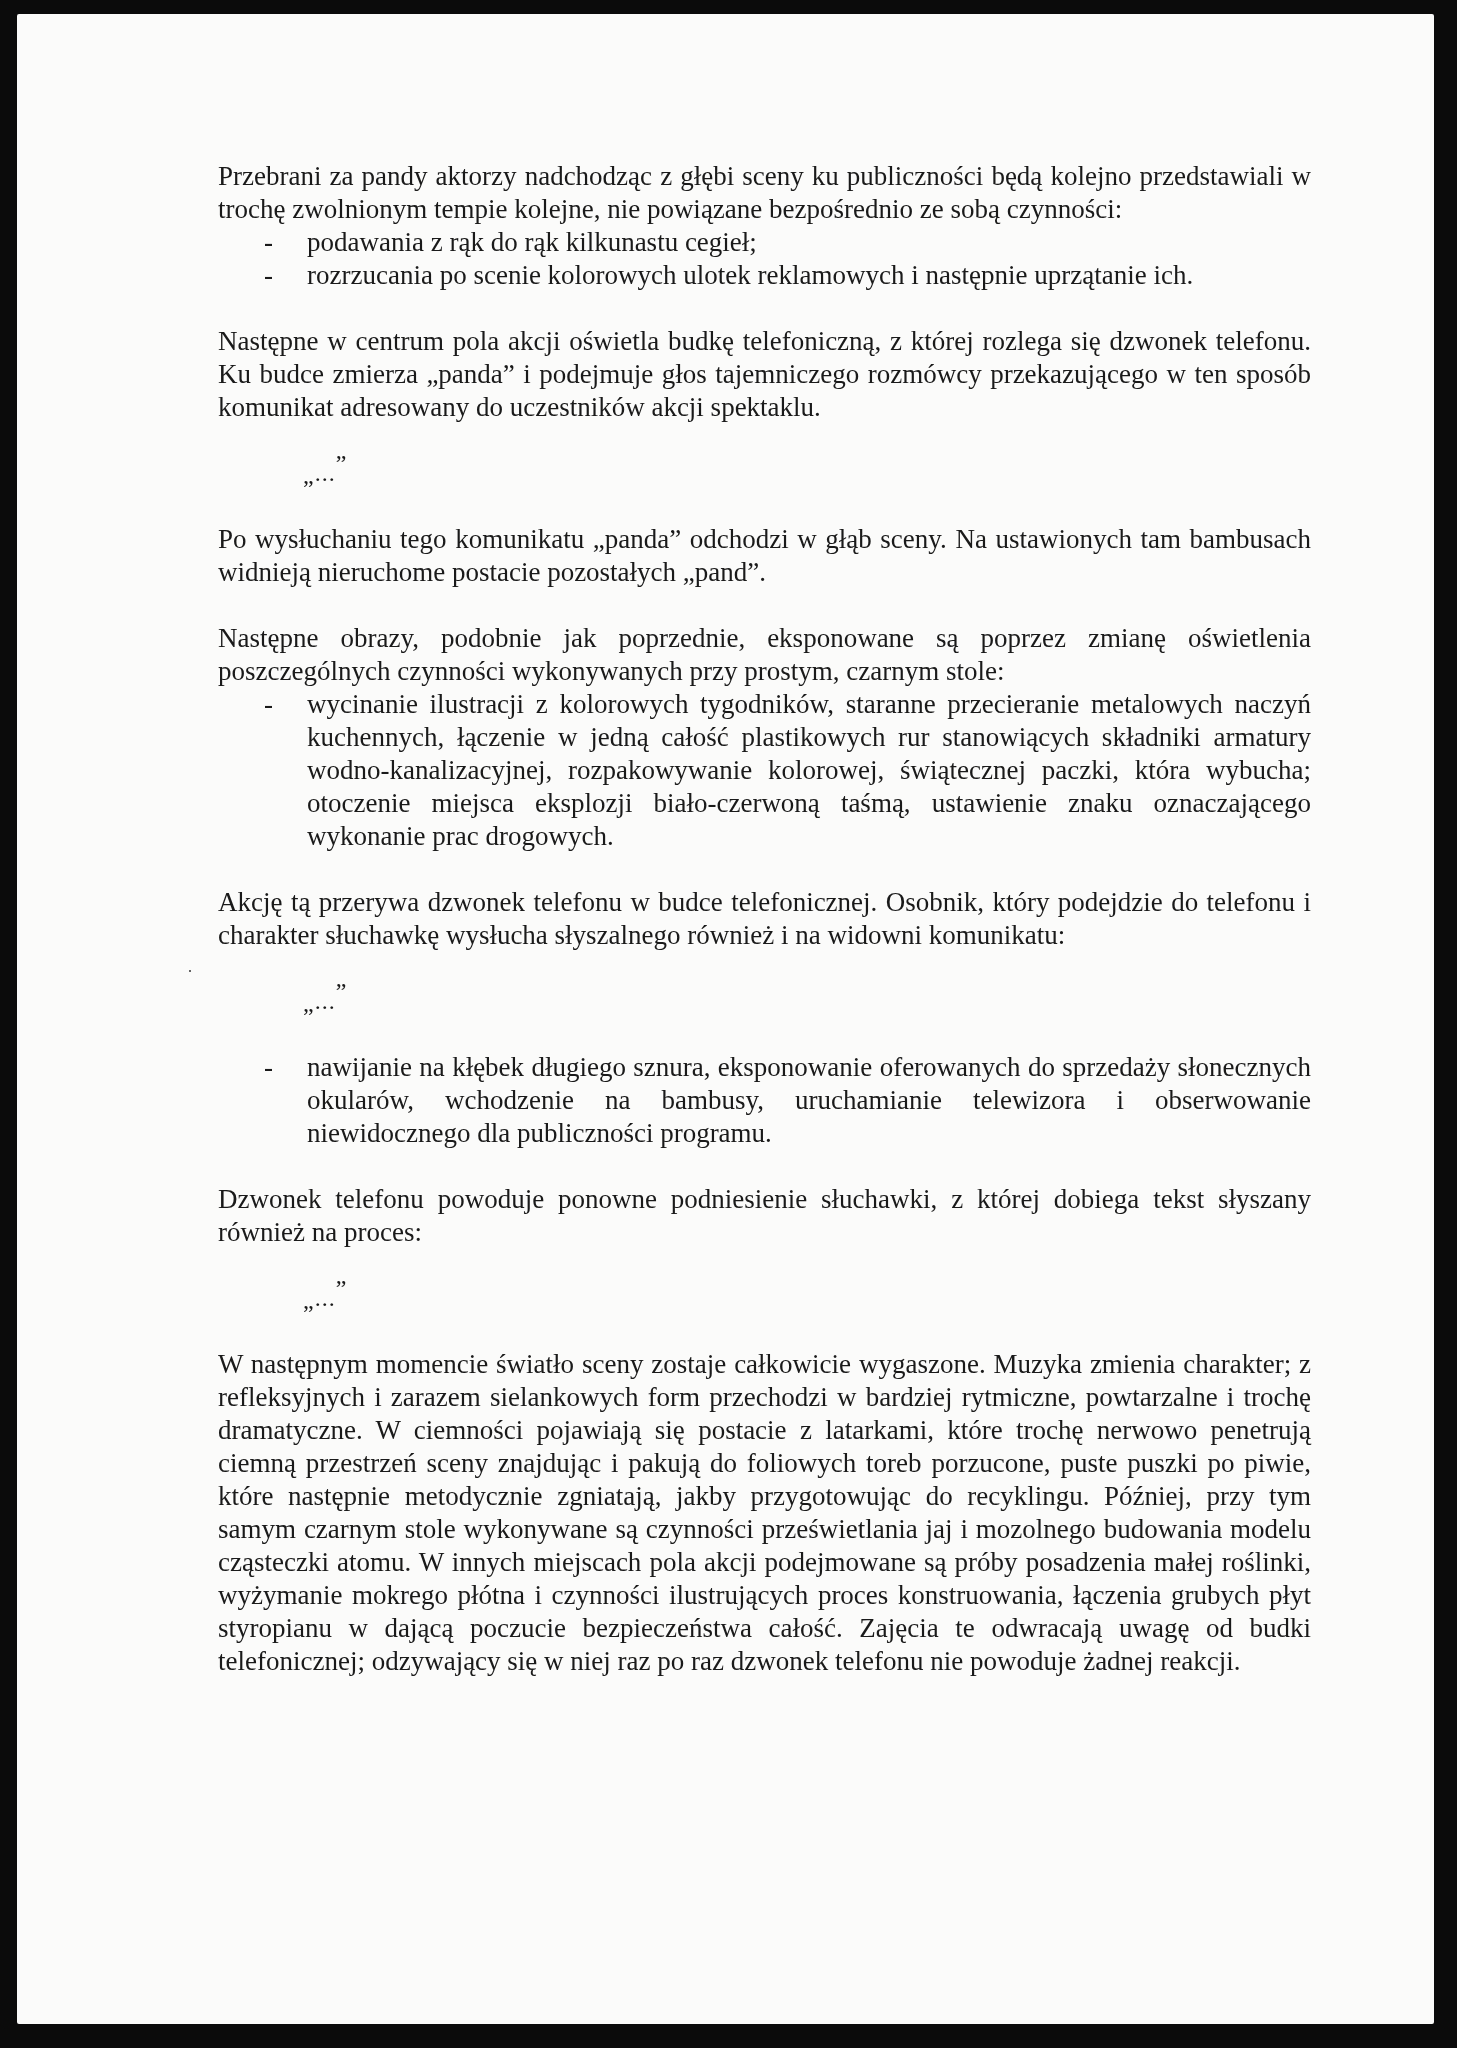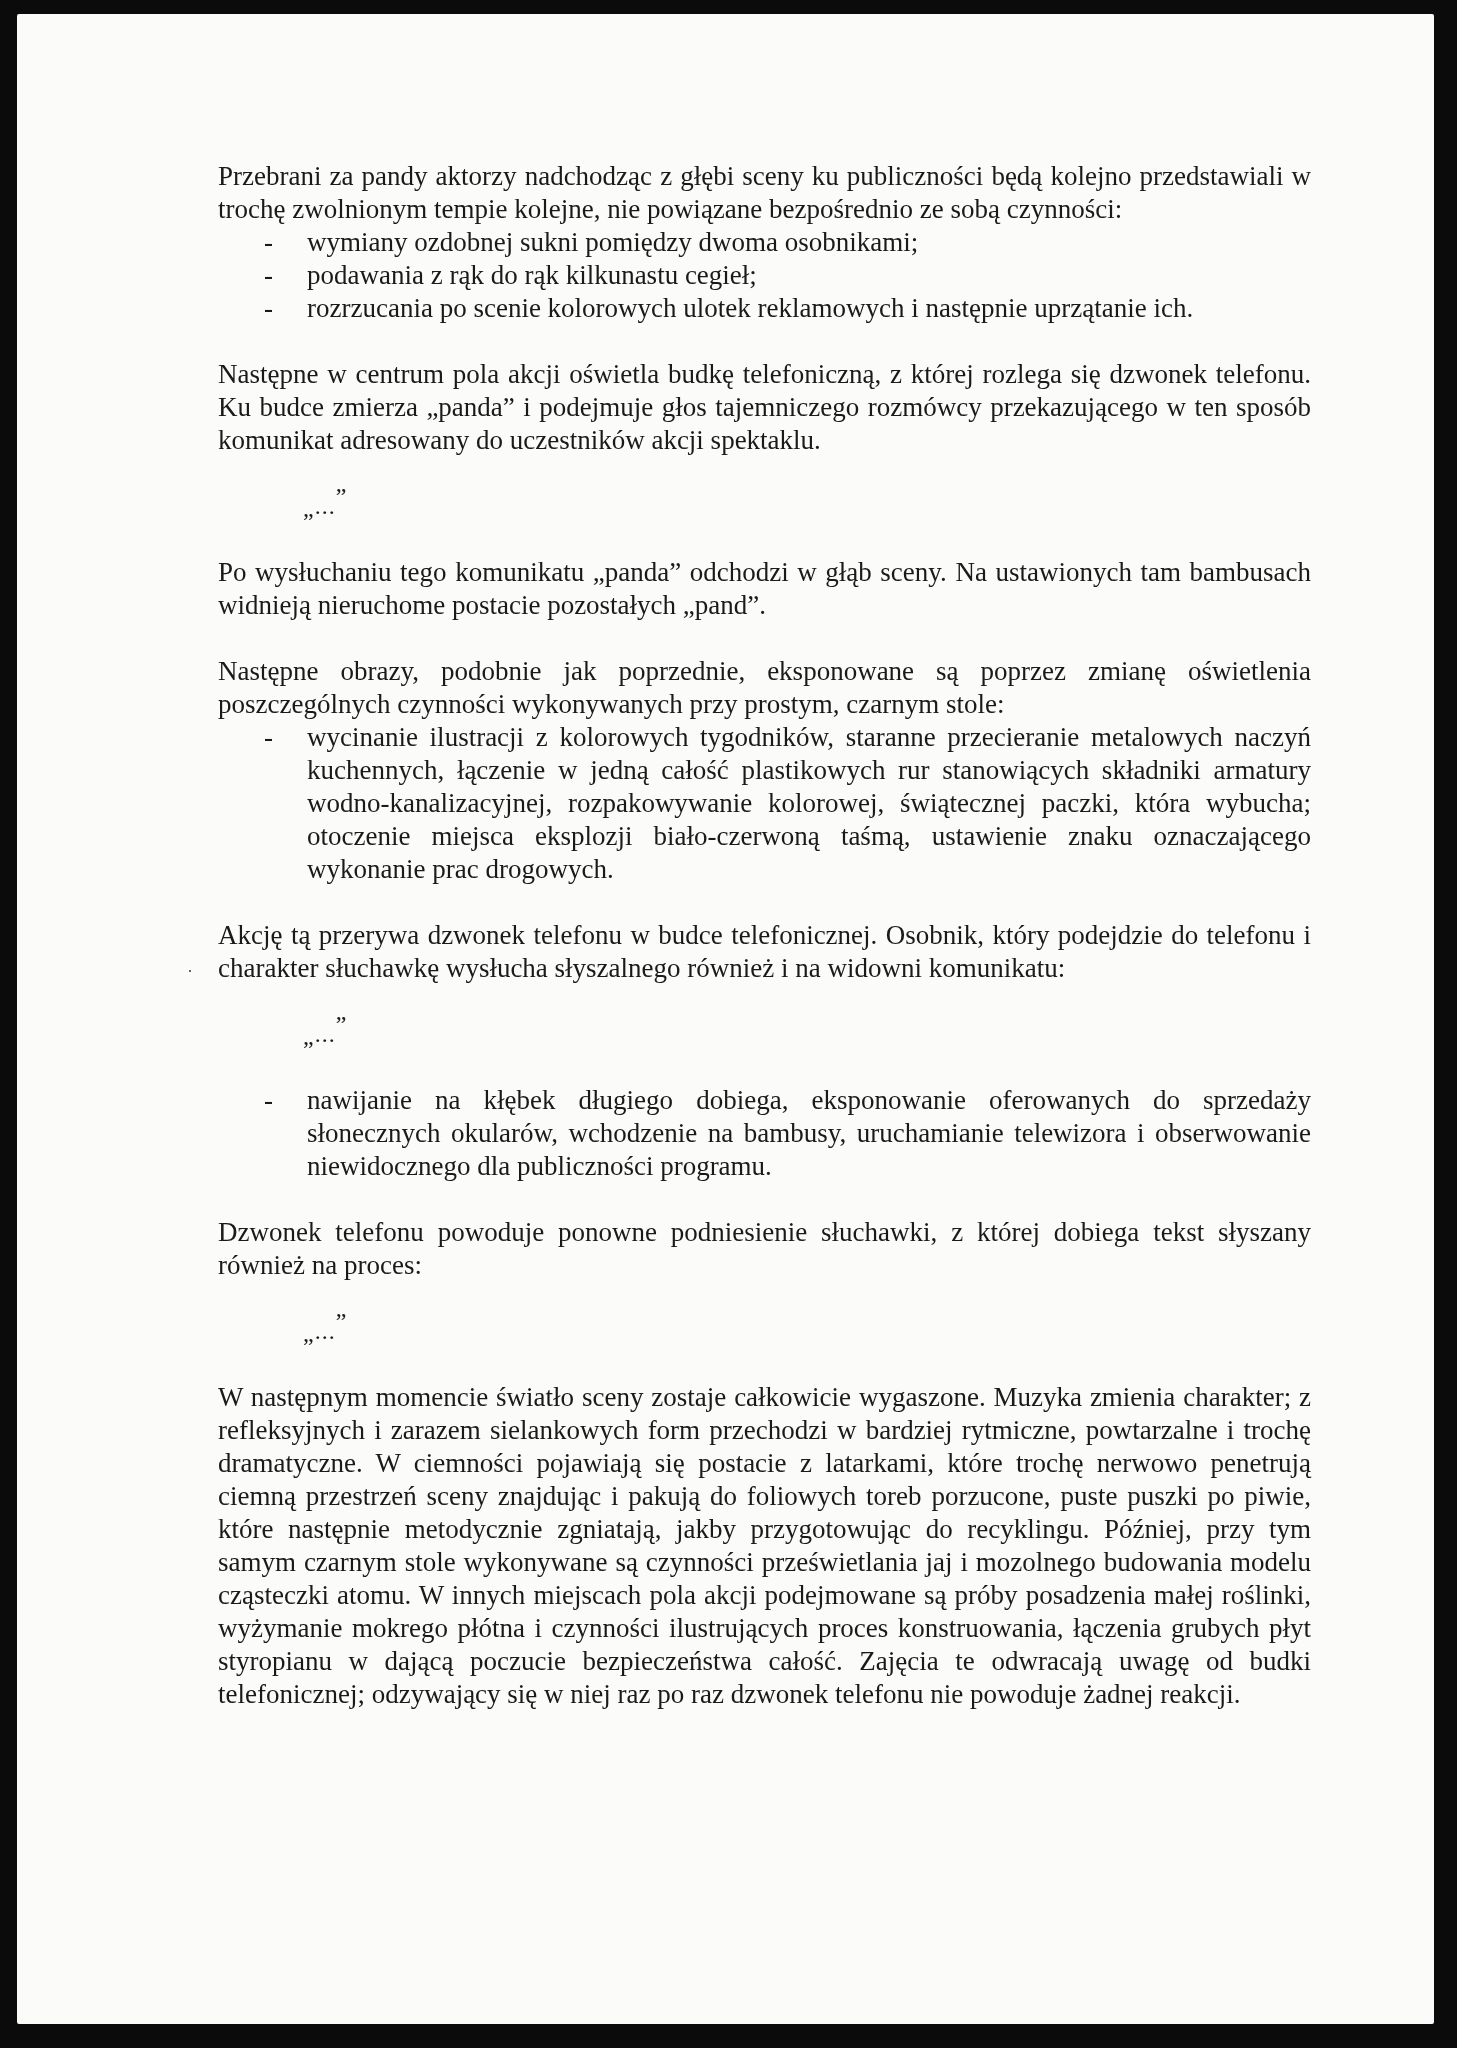--- a/index.html
+++ b/index.html
@@ -75,21 +75,21 @@
 </head>
 <body>
 
 <div class="page">
   <div class="stray-mark" style="left:172px; top:956px;"></div>
 
   <div class="text-col">
 
     <p class="para">Przebrani za pandy aktorzy nadchodząc z głębi sceny ku publiczności będą kolejno przedstawiali w trochę zwolnionym tempie kolejne, nie powiązane bezpośrednio ze sobą czynności:</p>
     <ul class="dash-list">
-      <li><span class="dash">-</span><span>wymiany ozdobnej sukni pomiędzy dwoma osobnikami;</span></li>
+      <li><span class="dash">-</span></li>
       <li><span class="dash">-</span><span>podawania z rąk do rąk kilkunastu cegieł;</span></li>
       <li><span class="dash">-</span><span>rozrzucania po scenie kolorowych ulotek reklamowych i następnie uprzątanie ich.</span></li>
     </ul>
 
     <div class="gap"></div>
 
     <p class="para">Następne w centrum pola akcji oświetla budkę telefoniczną, z której rozlega się dzwonek telefonu. Ku budce zmierza „panda” i podejmuje głos tajemniczego rozmówcy przekazującego w ten sposób komunikat adresowany do uczestników akcji spektaklu.</p>
 
     <div class="gap" style="height:23px"></div>
     <div class="quote-placeholder">
@@ -110,21 +110,21 @@
 
     <p class="para">Akcję tą przerywa dzwonek telefonu w budce telefonicznej. Osobnik, który podejdzie do telefonu i charakter słuchawkę wysłucha słyszalnego również i na widowni komunikatu:</p>
 
     <div class="gap" style="height:23px"></div>
     <div class="quote-placeholder">
       <span class="open">„</span><span>...</span><span class="close">”</span>
     </div>
     <div class="gap"></div>
 
     <ul class="dash-list">
-      <li><span class="dash">-</span><span>nawijanie na kłębek długiego dobiega, eksponowanie oferowanych do sprzedaży słonecznych okularów, wchodzenie na bambusy, uruchamianie telewizora i obserwowanie niewidocznego dla publiczności programu.</span></li>
+      <li><span class="dash">-</span><span>nawijanie na kłębek długiego sznura, eksponowanie oferowanych do sprzedaży słonecznych okularów, wchodzenie na bambusy, uruchamianie telewizora i obserwowanie niewidocznego dla publiczności programu.</span></li>
     </ul>
 
     <div class="gap"></div>
 
     <p class="para">Dzwonek telefonu powoduje ponowne podniesienie słuchawki, z której dobiega tekst słyszany również na proces:</p>
 
     <div class="gap" style="height:23px"></div>
     <div class="quote-placeholder">
       <span class="open">„</span><span>...</span><span class="close">”</span>
     </div>

